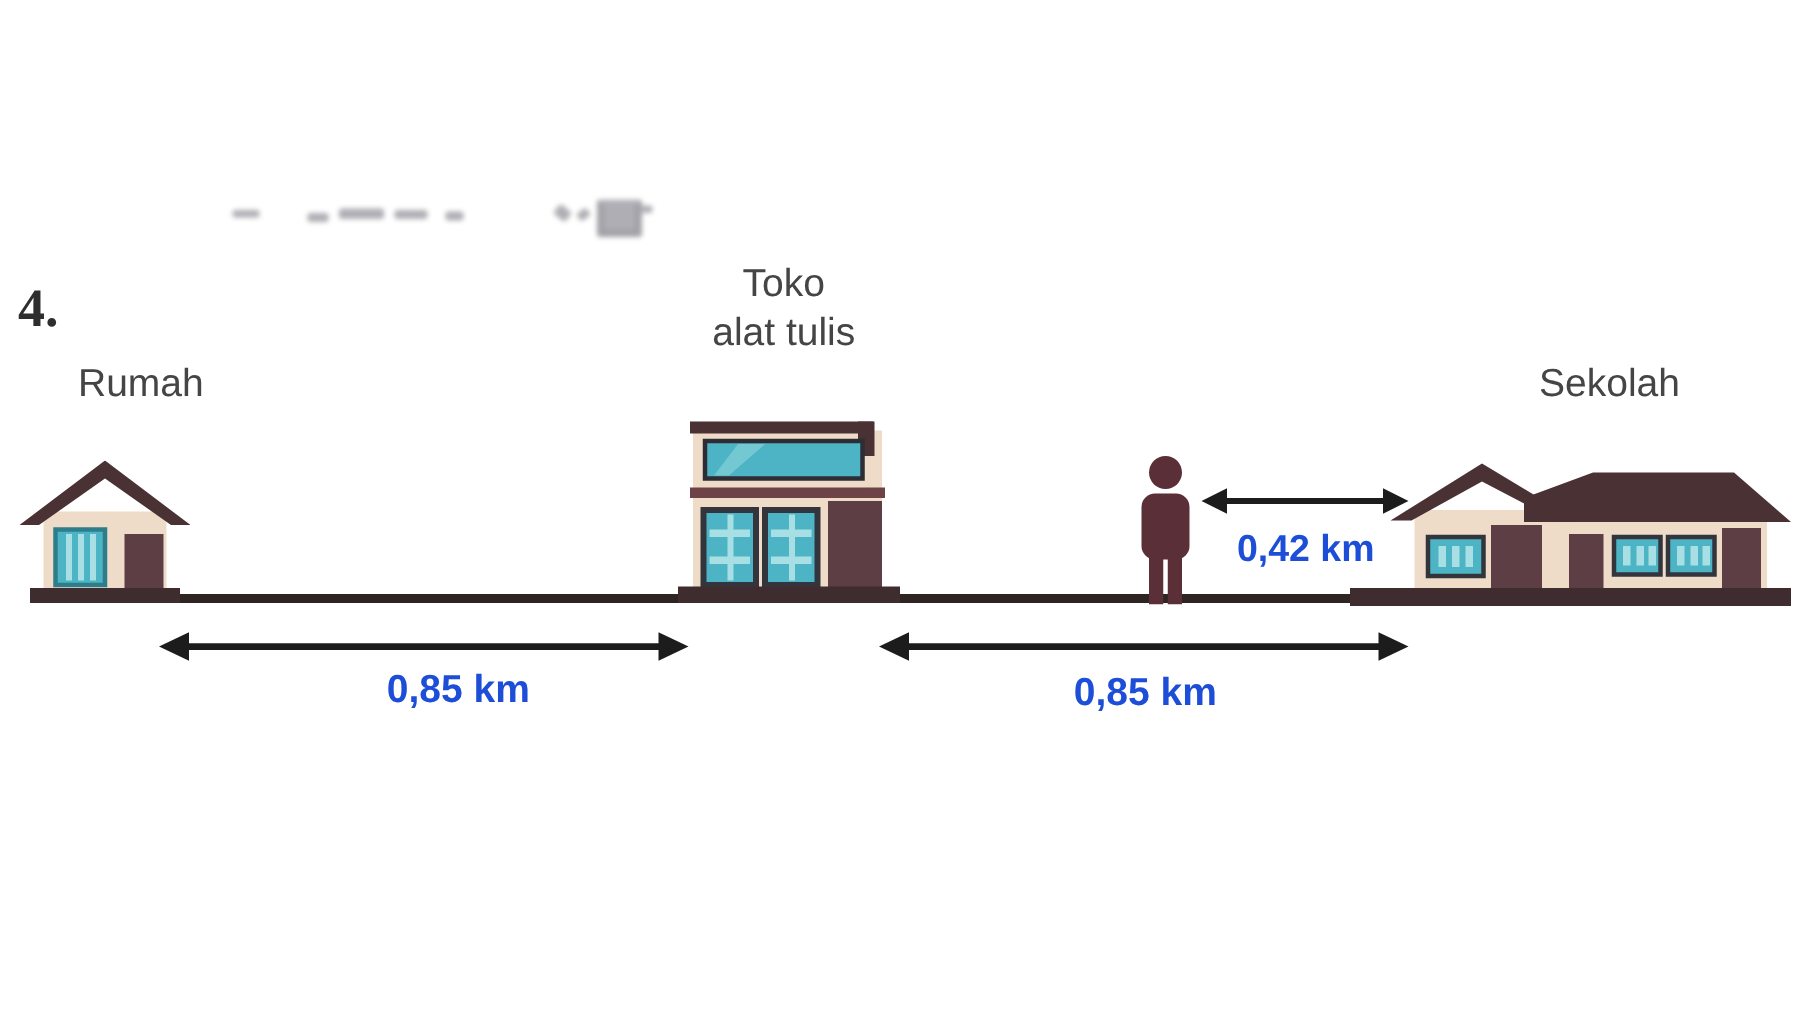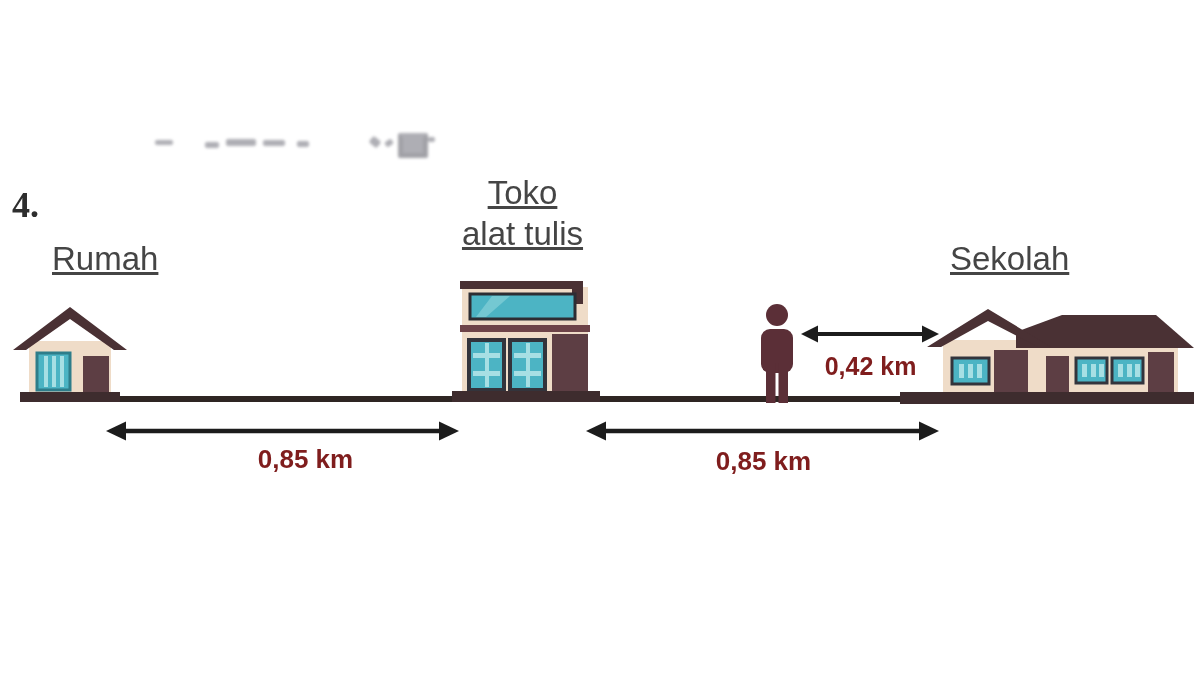--- a/index.html
+++ b/index.html
@@ -5,27 +5,27 @@
   html,body{margin:0;padding:0;background:#ffffff;}
   body{width:1200px;height:675px;position:relative;overflow:hidden;
        font-family:"Liberation Sans", sans-serif;}
   .abs{position:absolute;}
 
   
   .qnum{left:12px;top:184px;font-family:"Liberation Serif", serif;
         font-weight:bold;font-size:36px;color:var(--number,#2e2e2e);}
 
   
-  .place-label{font-size:33px;color:var(--text,#454545);font-weight:500;text-decoration:underline;}
+  .place-label{font-size:26px;color:var(--text,#454545);font-weight:500;}
   .lbl-house{left:28px;top:240px;margin-left:24px;}
   .lbl-store{left:430px;top:172px;width:185px;text-align:center;line-height:1.25;}
-  .lbl-school{left:950px;top:240px;width:170px;text-align:left;}
+  .lbl-school{left:950px;top:240px;width:170px;text-align:right;}
 
   
-  .dist-label{font-size:26px;color:#7f1d1d;font-weight:600;text-align:center;}
+  .dist-label{font-size:26px;color:#1d4ed8;font-weight:600;text-align:center;}
   .dist-1{left:228px;top:444px;width:155px;}
   .dist-2{left:686px;top:446px;width:155px;}
   .dist-3{left:803px;top:352px;width:135px;font-size:25px;}
 
   
   .ground{left:20px;top:396px;width:1172px;height:6px;background:var(--ground,#2e2523);}
 
   
   .remnant{left:150px;top:130px;width:300px;height:30px;filter:blur(1.6px);opacity:.55;}
   .remnant i{position:absolute;background:#6d6d78;border-radius:2px;}

